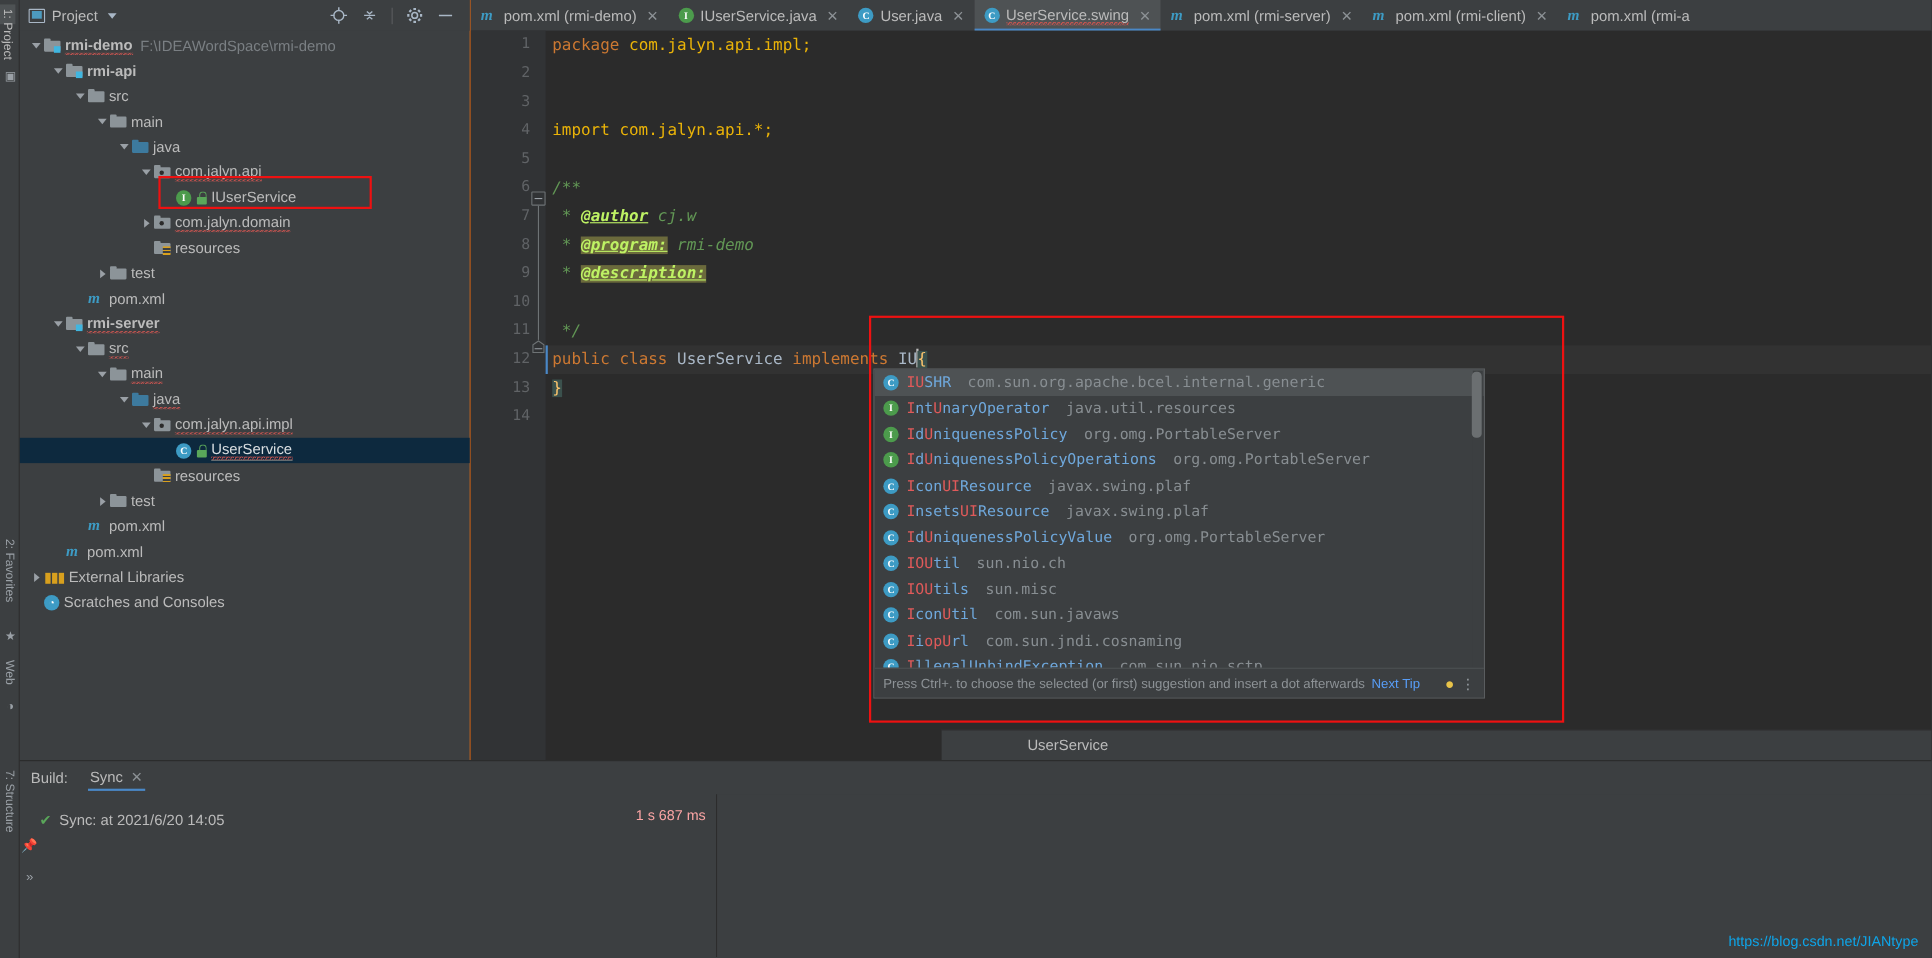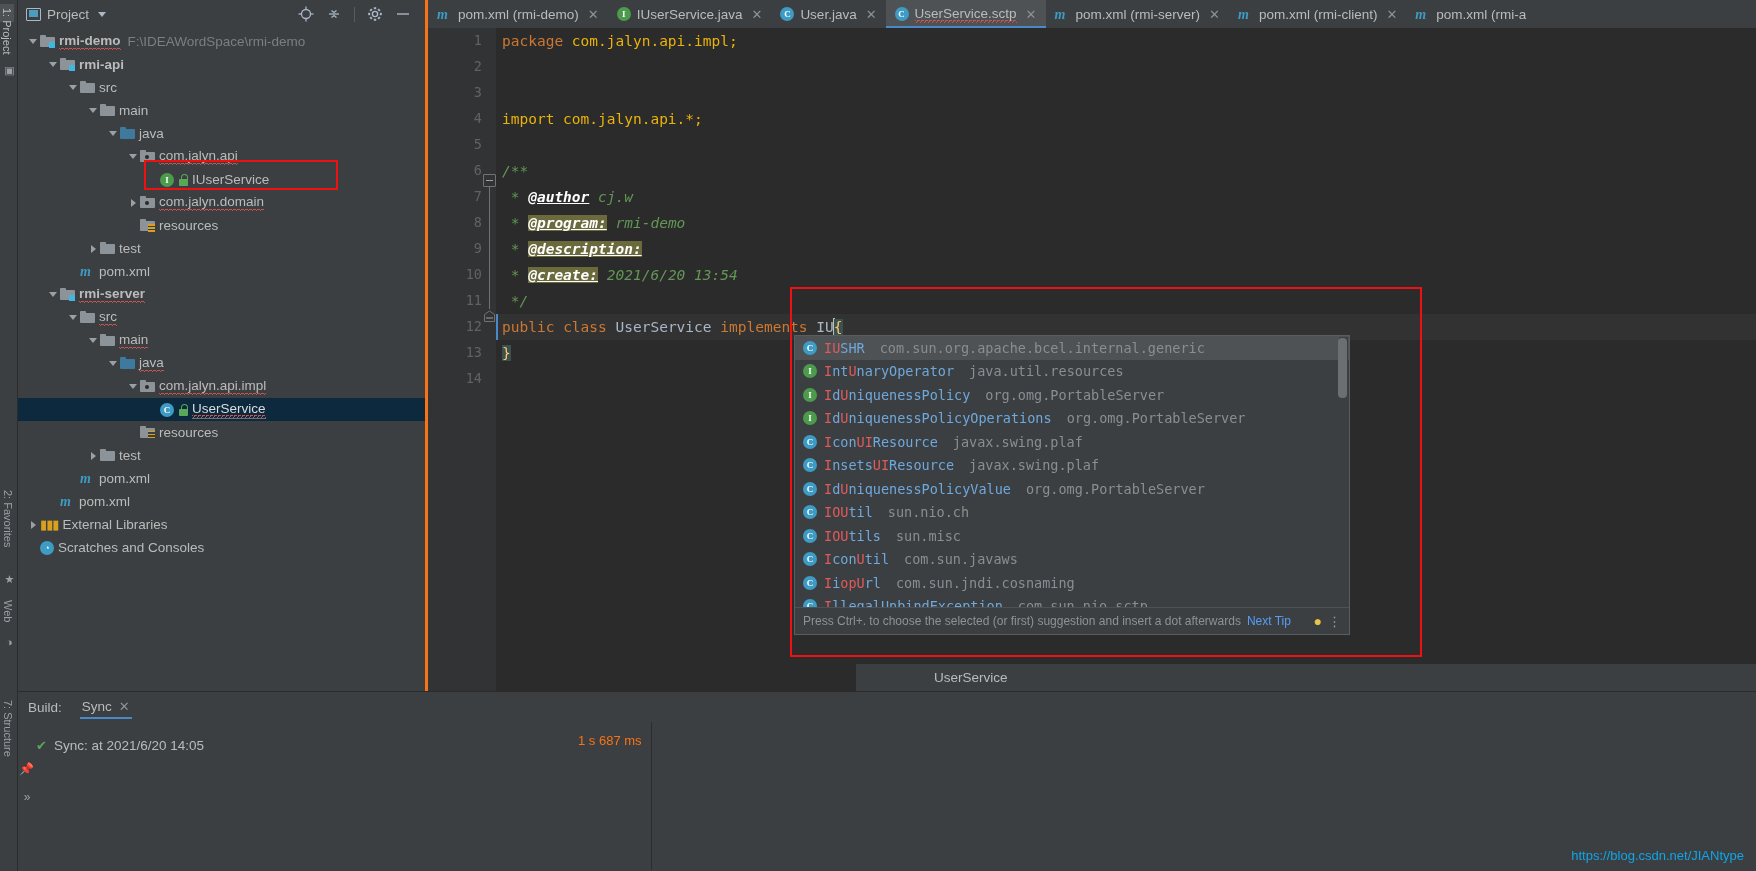--- a/index.html
+++ b/index.html
@@ -31,21 +31,21 @@
   .vtab-web { top: 600px; left: 14px; transform: rotate(90deg); color: #9aa0a6; }
   .vtab-struct { top: 700px; left: 14px; transform: rotate(90deg); color: #9aa0a6; }
   .strip-icon {
     position: absolute; left: 3px; width: 13px; height: 13px;
     color: #9aa0a6; font-size: 11px; line-height: 13px; text-align: center;
   }
 
   
   .project-panel {
     position: absolute; left: 18px; top: 0; width: 410px; height: 691px;
-    background: #3c3f41; border-right: 3px solid #f97316;
+    background: #3c3f41; border-right: 1px solid #f97316;
   }
   .project-header {
     height: 28px; display: flex; align-items: center;
     padding: 0 8px; gap: 6px; background: #3c3f41;
   }
   .proj-icon {
     width: 15px; height: 13px; border: 1.5px solid #a9b7c6; border-radius: 1px;
     display: inline-block; position: relative; background: #3c3f41;
   }
   .proj-icon::after {
@@ -150,21 +150,21 @@
     border-bottom: 2px solid #4a88c7; color: #bbbbbb;
   }
   .x-mini { color: #8d9296; font-size: 13px; }
   .build-body { display: flex; height: 148px; }
   .build-left { width: 634px; border-right: 1px solid #2b2b2b; position: relative; }
   .build-row {
     display: flex; align-items: center; gap: 7px; height: 24px;
     padding-left: 18px; color: #bbbbbb; font-size: 13.5px; margin-top: 11px;
   }
   .check { color: #5aa75a; font-size: 13px; }
-  .build-time { position: absolute; left: 560px; top: 11px; color: #f97316; font-size: 13px; }
+  .build-time { position: absolute; left: 560px; top: 11px; color: #fca5a5; font-size: 13px; }
   .build-right { flex: 1; position: relative; background: #3c3f41; }
   .pin-icons {
     position: absolute; left: 0px; top: 40px; width: 18px;
     display: flex; flex-direction: column; gap: 14px; align-items: center;
     color: #9aa0a6; font-size: 12px;
   }
 
   
   .editor-area {
     position: absolute; left: 428px; top: 0; right: 0; height: 691px; background: #2b2b2b;
@@ -212,21 +212,21 @@
   }
   .cline { position: absolute; left: 6px; white-space: pre; height: 26px; line-height: 26px; }
   .caret-line {
     position: absolute; left: 0; right: 0; height: 26px; background: #323232;
   }
   .caret-stripe { position: absolute; left: 0; width: 2px; height: 26px; background: #4a88c7; }
   .k { color: #cc7832; }
   .cls-n { color: #a9b7c6; }
   .plain { color: #eab308; }
   .cmt { color: #629755; font-style: italic; }
-  .tag { color: #ffffff; font-style: italic; text-decoration: underline; font-weight: bold; }
+  .tag { color: #bef264; font-style: italic; text-decoration: underline; font-weight: bold; }
   .tag-hl { background: #6b6a3c; }
   .caret {
     display: inline-block; width: 2px; height: 17px; background: #bbbbbb;
     vertical-align: -3px; margin: 0 -1px;
   }
   .brace-hl { background: #3b514d; color: #ffc66d; }
 
   
   .popup {
     position: absolute; left: 366px; top: 307px; width: 556px; height: 300px;
@@ -644,21 +644,21 @@
           <span class="">IUserService.java</span>
           <span class="close">✕</span>
         </div>
         <div class="etab">
           <span class="ic-circle cls">C</span>
           <span class="">User.java</span>
           <span class="close">✕</span>
         </div>
         <div class="etab active">
           <span class="ic-circle cls">C</span>
-          <span class="tab-sq">UserService.sctp</span>
+          <span class="tab-sq">UserService.swing</span>
           <span class="close">✕</span>
         </div>
         <div class="etab">
           <span class="ic-m">m</span>
           <span class="">pom.xml (rmi-server)</span>
           <span class="close">✕</span>
         </div>
         <div class="etab">
           <span class="ic-m">m</span>
           <span class="">pom.xml (rmi-client)</span>
@@ -709,21 +709,20 @@
         <div class="cline" style="top:78px;"><span class="plain">import com.jalyn.api.*;</span></div>
 
         <div class="cline" style="top:130px;"><span class="cmt">/**</span></div>
 
         <div class="cline" style="top:156px;"><span class="cmt"> * </span><span class="tag">@author</span><span class="cmt"> cj.w</span></div>
 
         <div class="cline" style="top:182px;"><span class="cmt"> * </span><span class="tag tag-hl">@program:</span><span class="cmt"> rmi-demo</span></div>
 
         <div class="cline" style="top:208px;"><span class="cmt"> * </span><span class="tag tag-hl">@description:</span><span class="cmt"></span></div>
 
-        <div class="cline" style="top:234px;"><span class="cmt"> * </span><span class="tag tag-hl">@create:</span><span class="cmt"> 2021/6/20 13:54</span></div>
 
         <div class="cline" style="top:260px;"><span class="cmt"> */</span></div>
 
         <div class="cline" style="top:286px;"><span class="k">public</span><span class="plain"> </span><span class="k">class</span><span class="plain"> </span><span class="cls-n">UserService</span><span class="plain"> </span><span class="k">implements</span><span class="plain"> </span><span class="cls-n">IU</span><span class="caret"></span><span class="brace-hl">{</span></div>
 
         <div class="cline" style="top:312px;"><span class="brace-hl">}</span></div>
       </div>
 
       <div class="popup">
         <div class="popup-list" id="popup-list">

